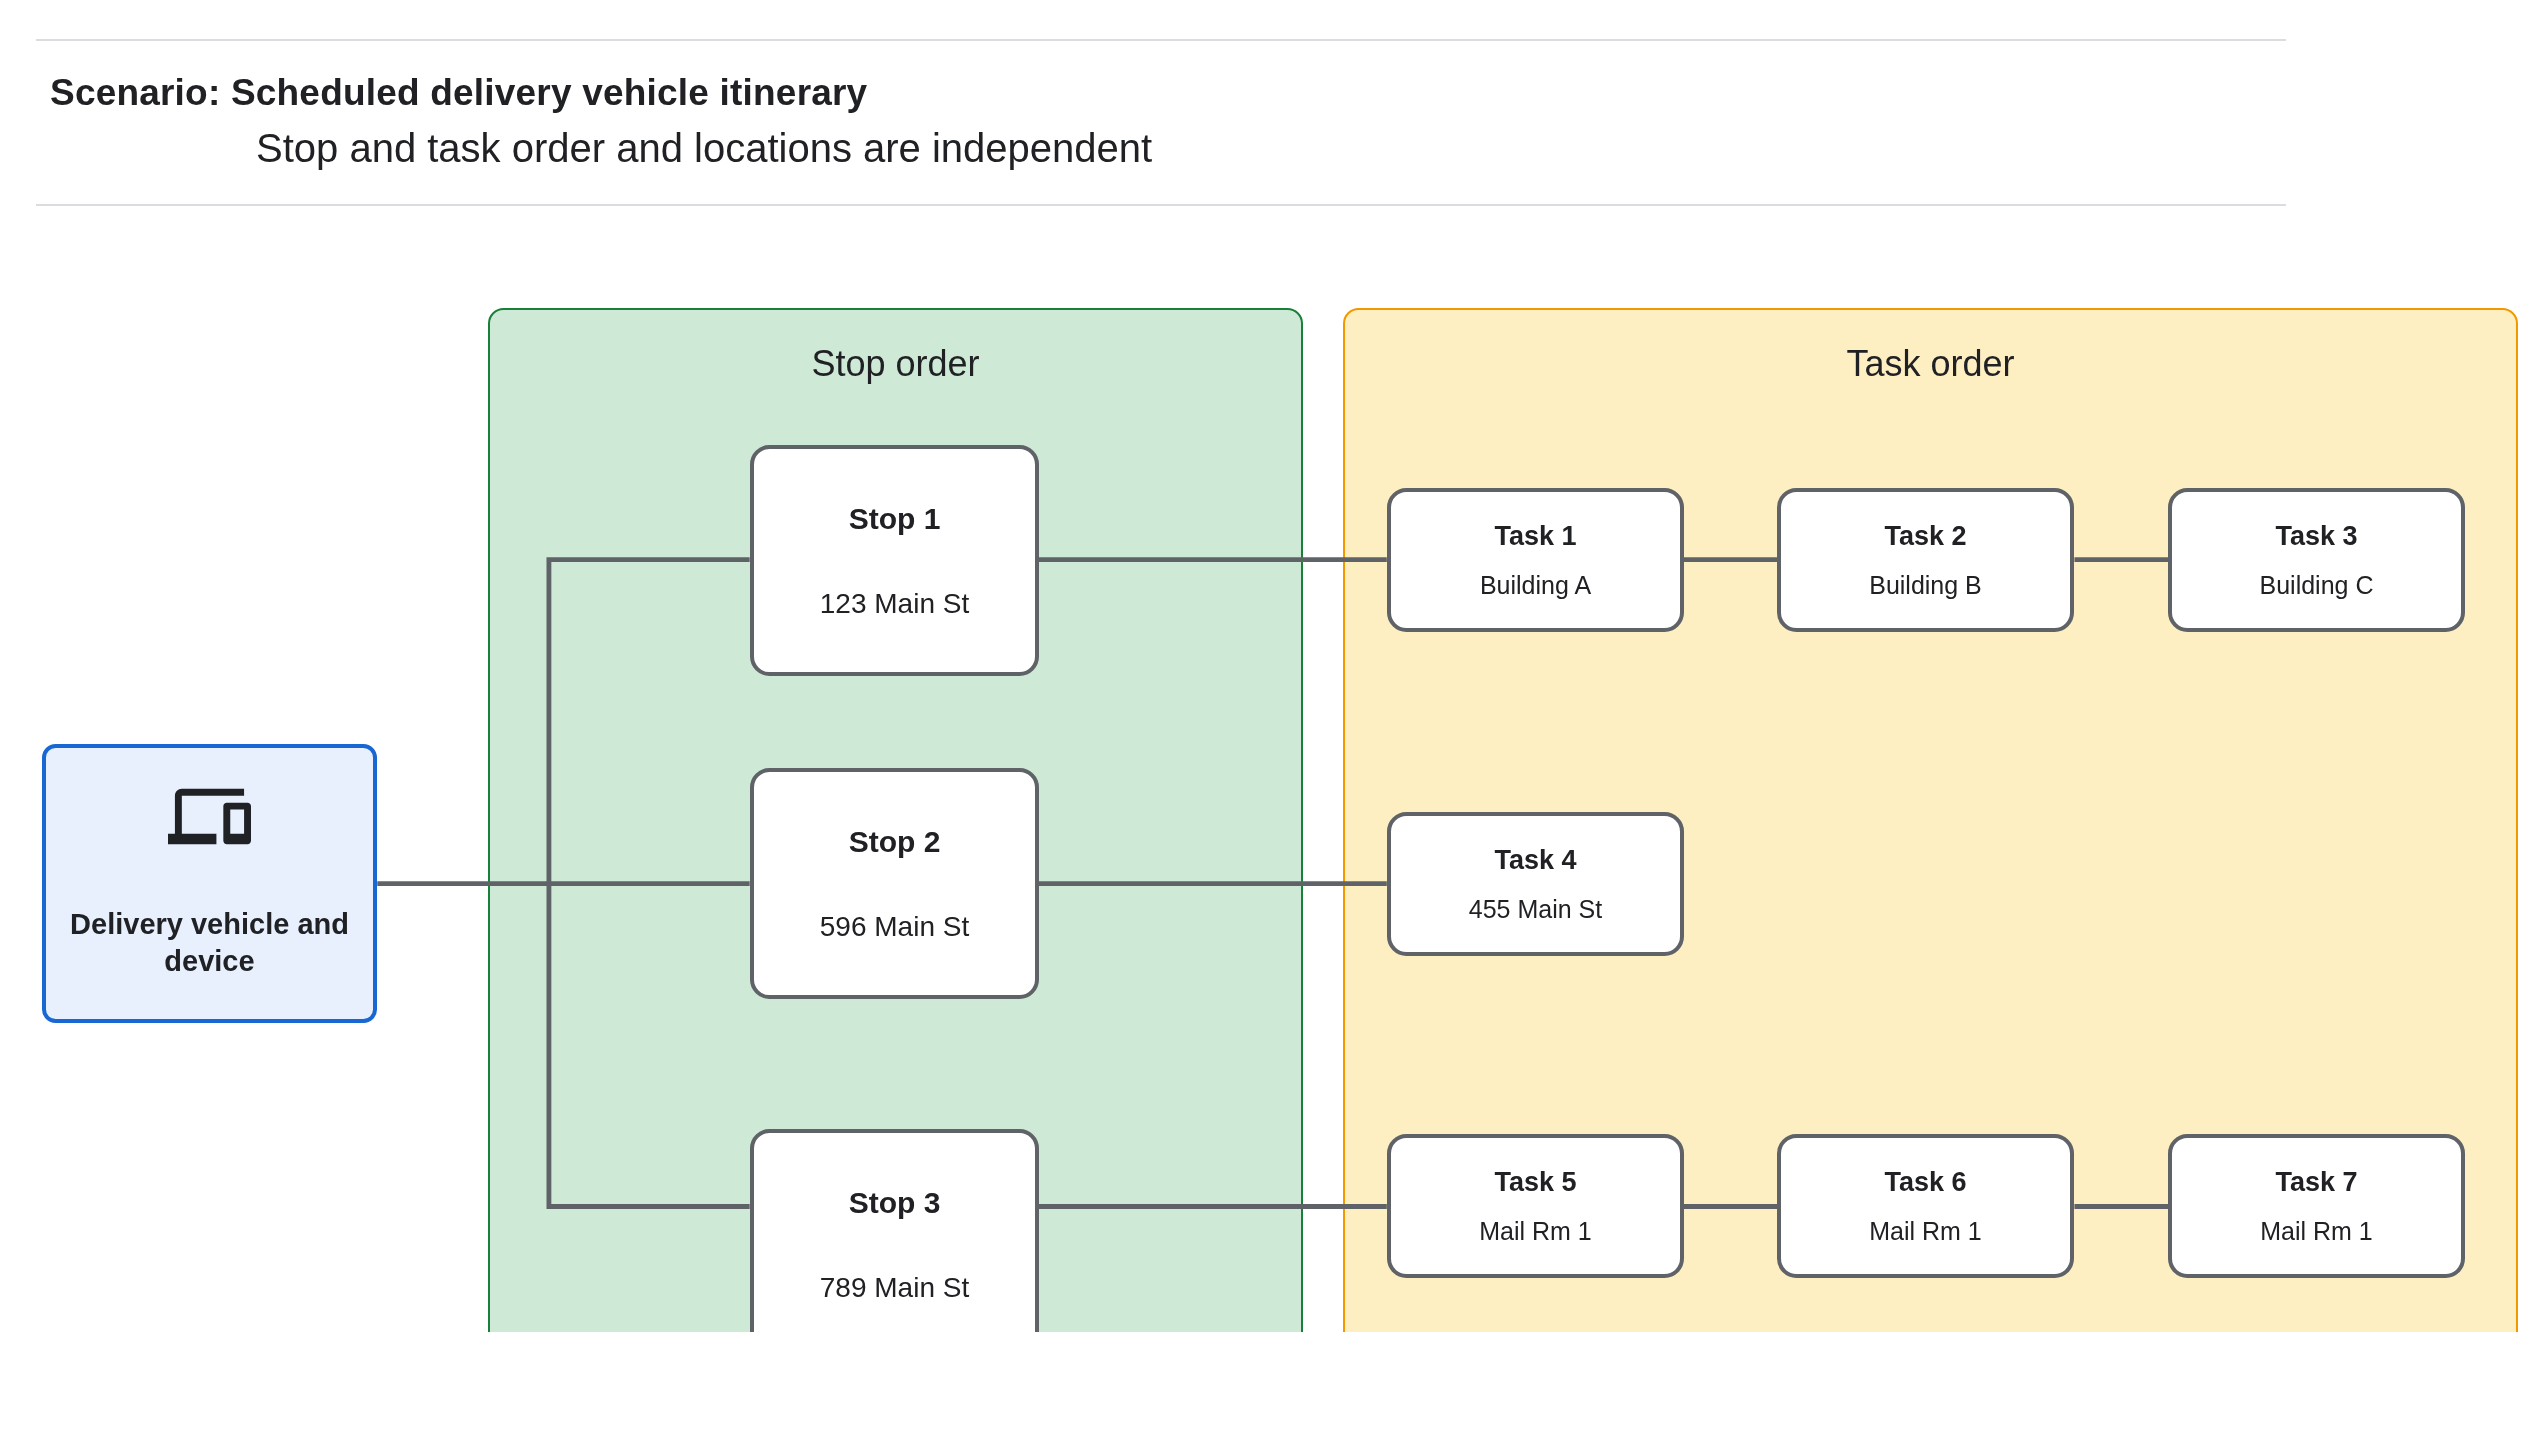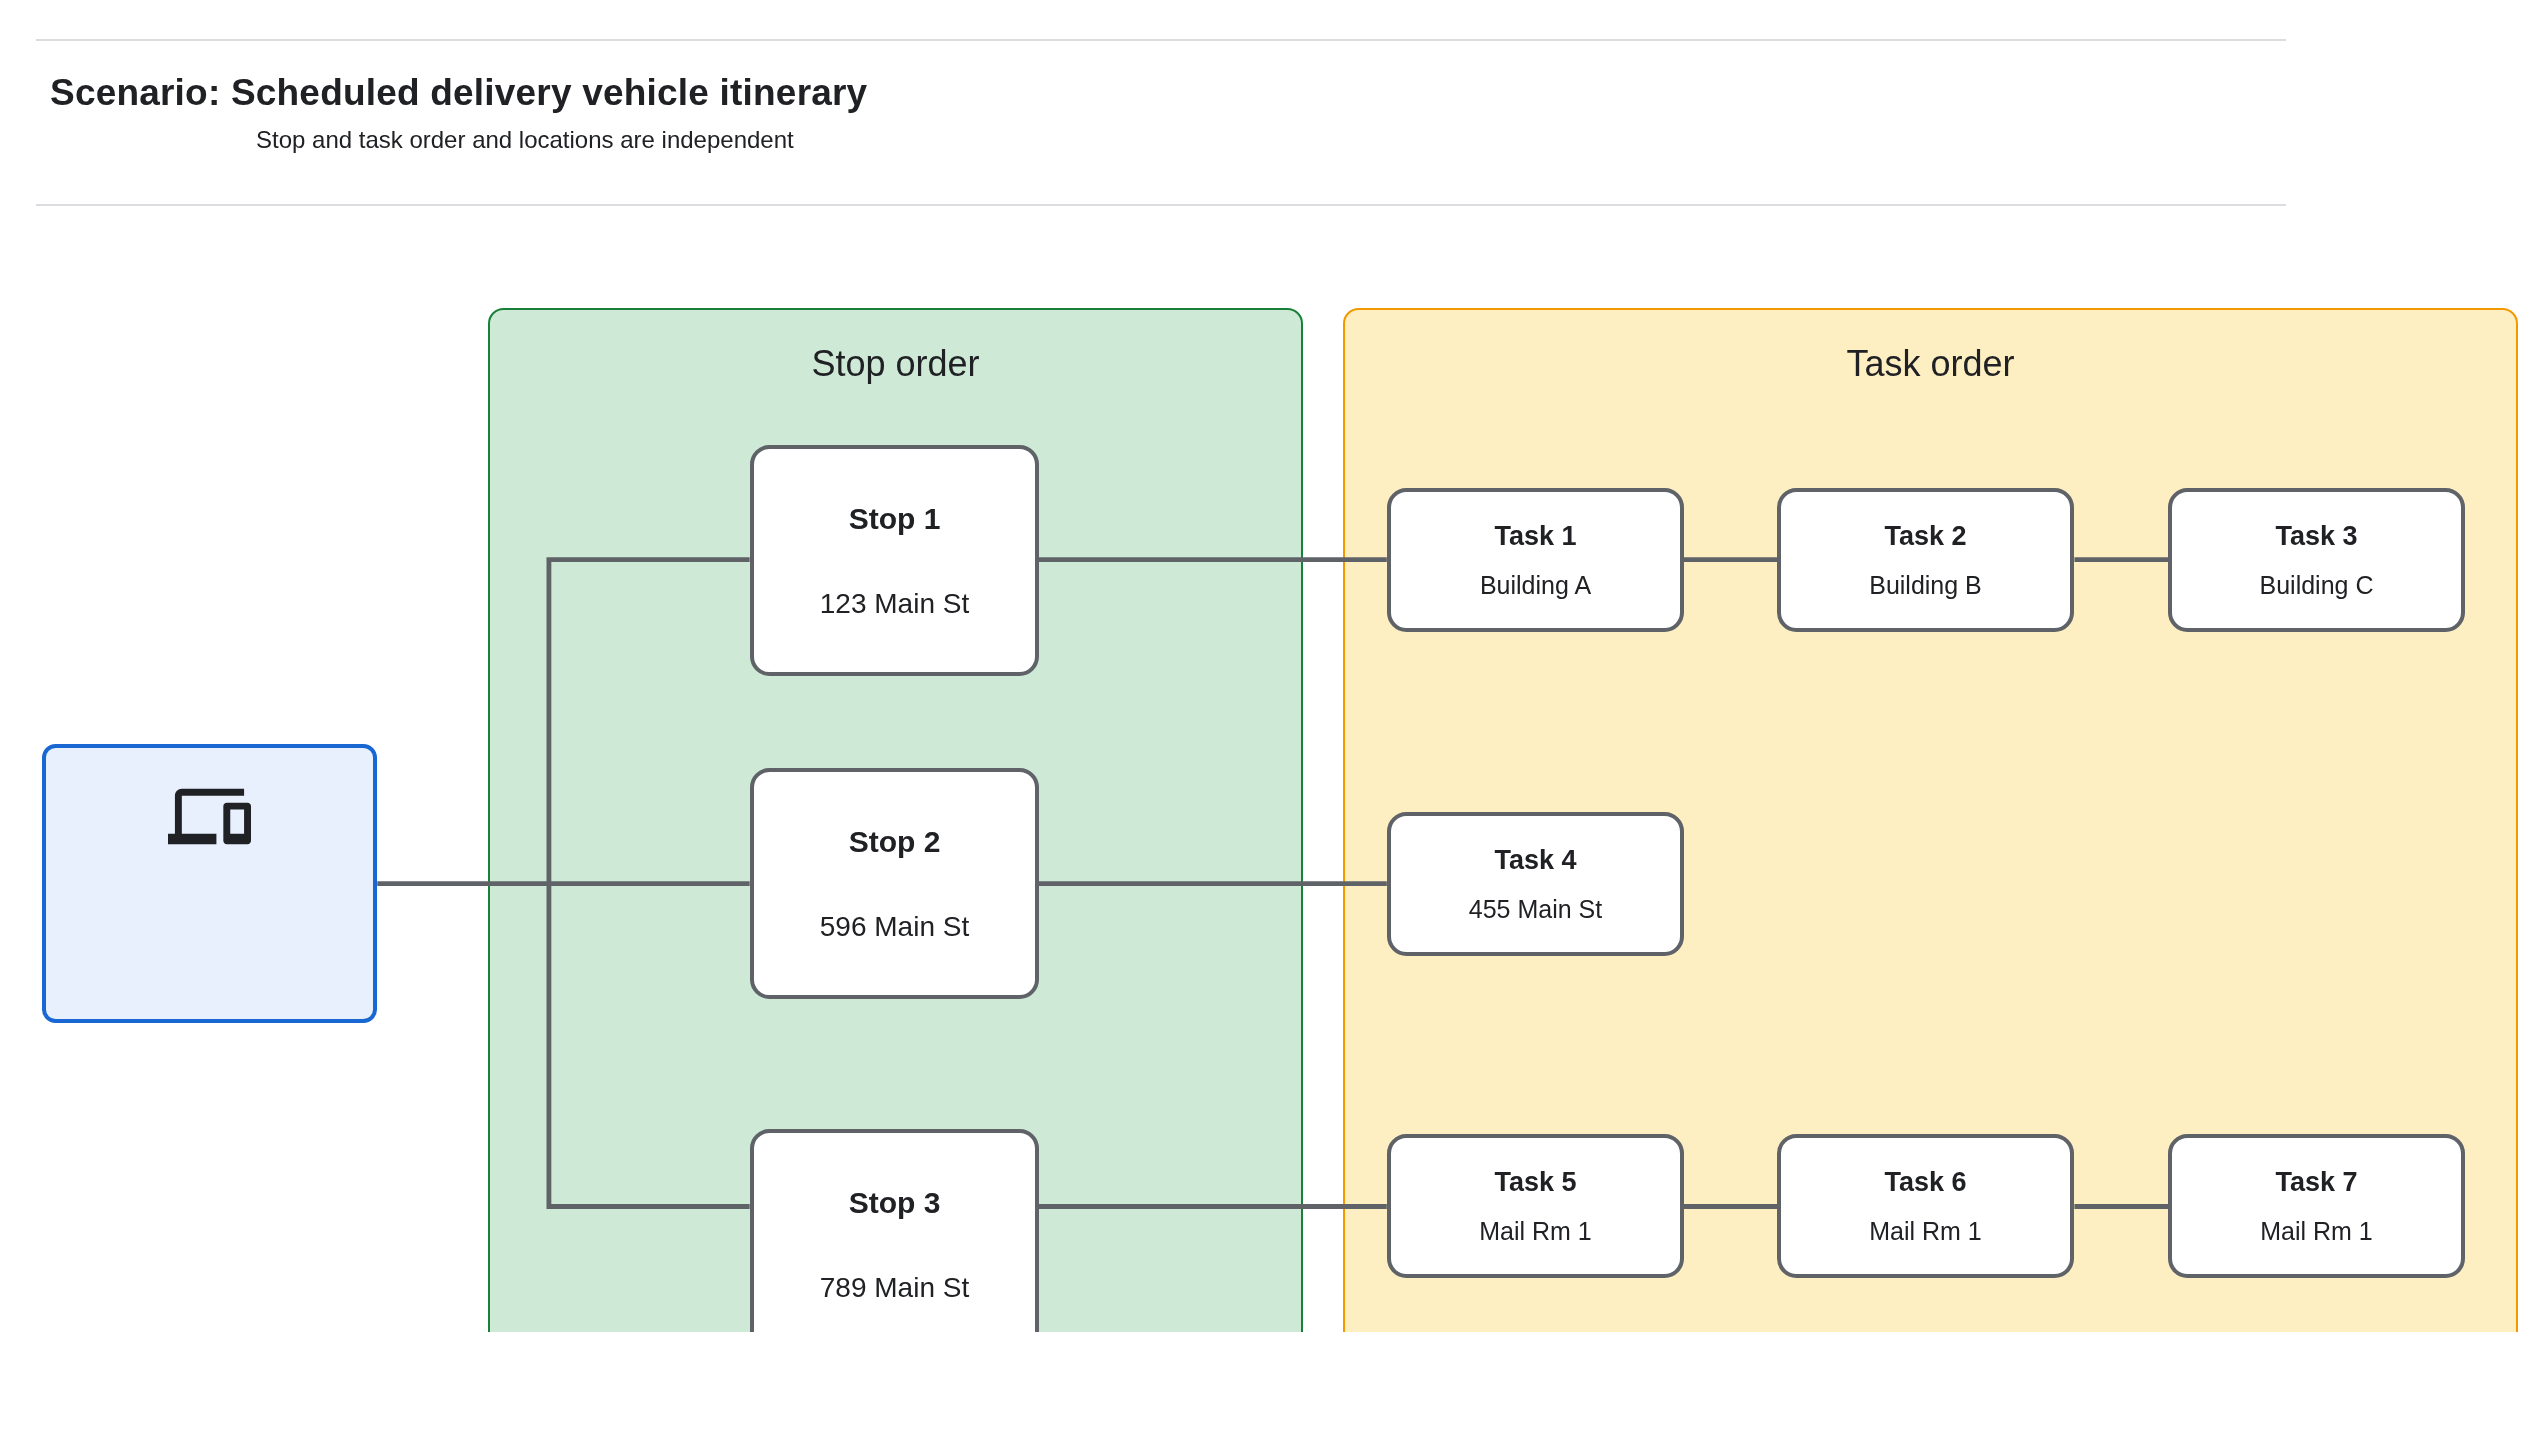--- a/index.html
+++ b/index.html
@@ -29,21 +29,21 @@
     top:72px;
     font-size:37px;
     font-weight:700;
     letter-spacing:0.2px;
     white-space:nowrap;
   }
   .page-subtitle {
     position:absolute;
     left:256px;
     top:126px;
-    font-size:24px;
+    font-size:40px;
     font-weight:400;
     white-space:nowrap;
   }
   .panel {
     position:absolute;
     top:308px;
     height:1105px;
     border-radius:15.5px;
     z-index:1;
   }
@@ -172,20 +172,21 @@
     <path d="M1736 577 H1833"></path>
     <path d="M2139 577 H2236"></path>
     <path d="M1736 1244 H1833"></path>
     <path d="M2139 1244 H2236"></path>
   </svg>
 
   <div class="source-node">
     <svg class="source-icon" viewBox="0 0 24 24" xmlns="http://www.w3.org/2000/svg">
       <path fill="#202124" d="M4 6h18V4H4c-1.1 0-2 .9-2 2v11H0v3h14v-3H4V6zm19 2h-6c-.55 0-1 .45-1 1v10c0 .55.45 1 1 1h6c.55 0 1-.45 1-1V9c0-.55-.45-1-1-1zm-1 9h-4v-7h4v7z"></path>
     </svg>
+    <div class="source-label">Delivery vehicle and device</div>
   </div>
 
   <div class="node stop-node row1s">
     <div class="node-name">Stop 1</div>
     <div class="node-loc">123 Main St</div>
   </div>
   <div class="node stop-node row2s">
     <div class="node-name">Stop 2</div>
     <div class="node-loc">596 Main St</div>
   </div>

